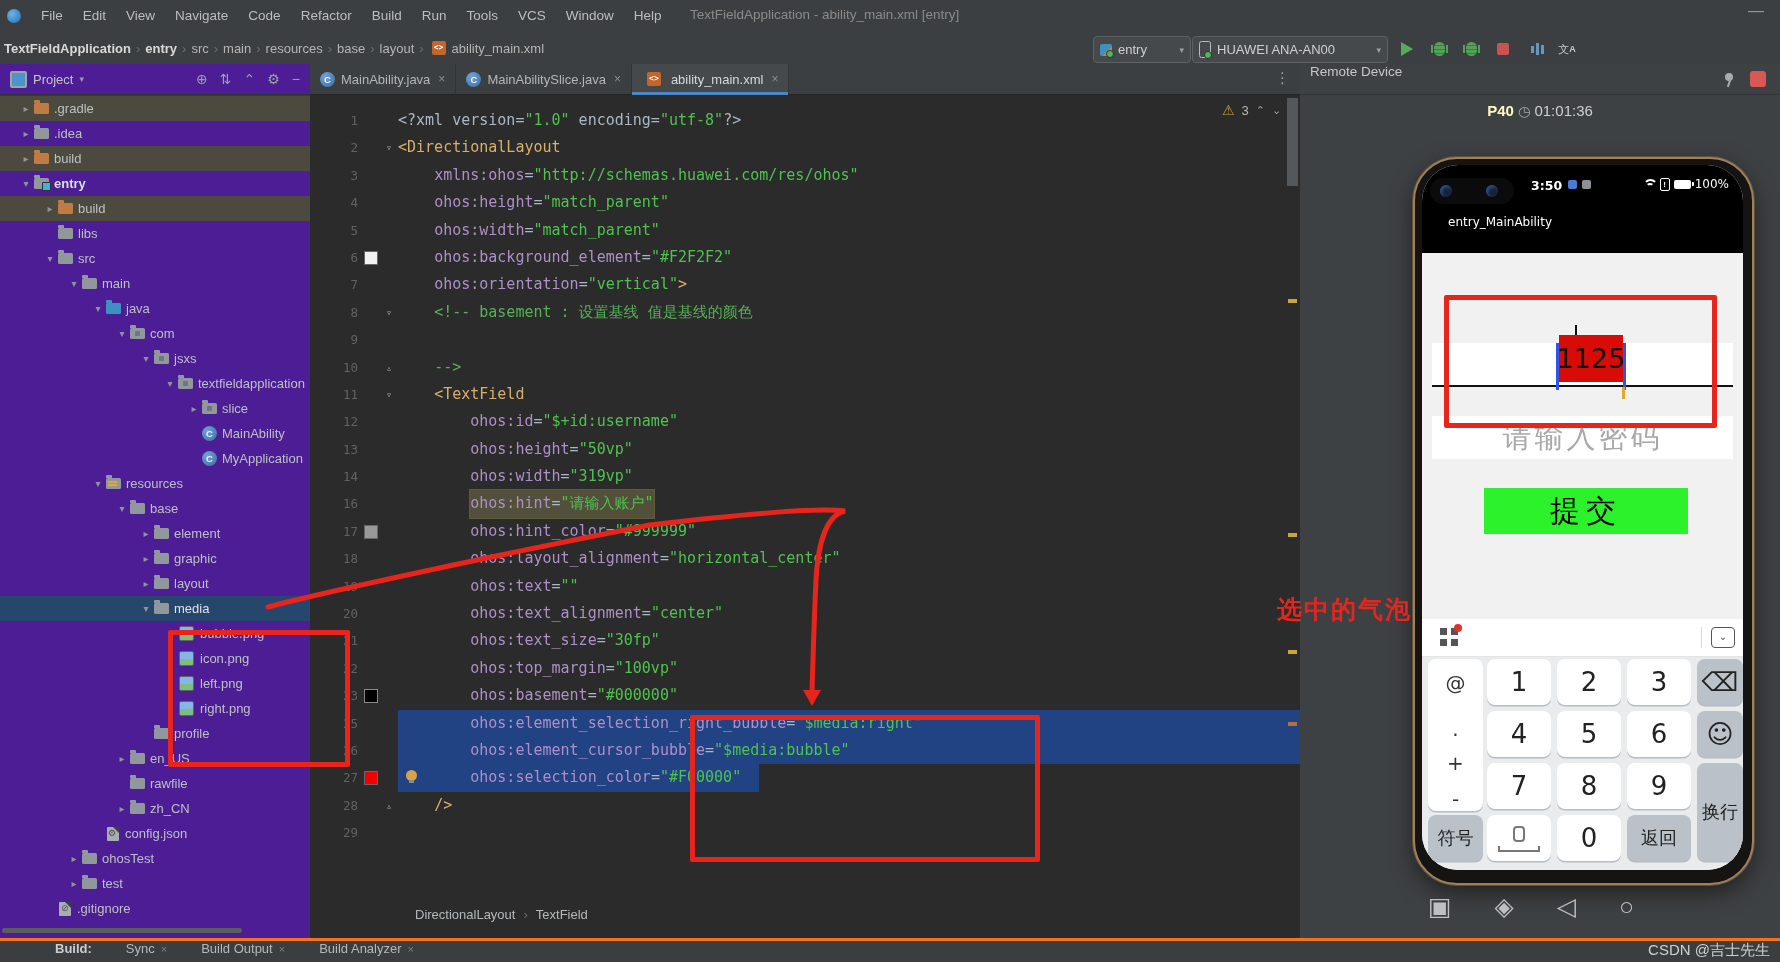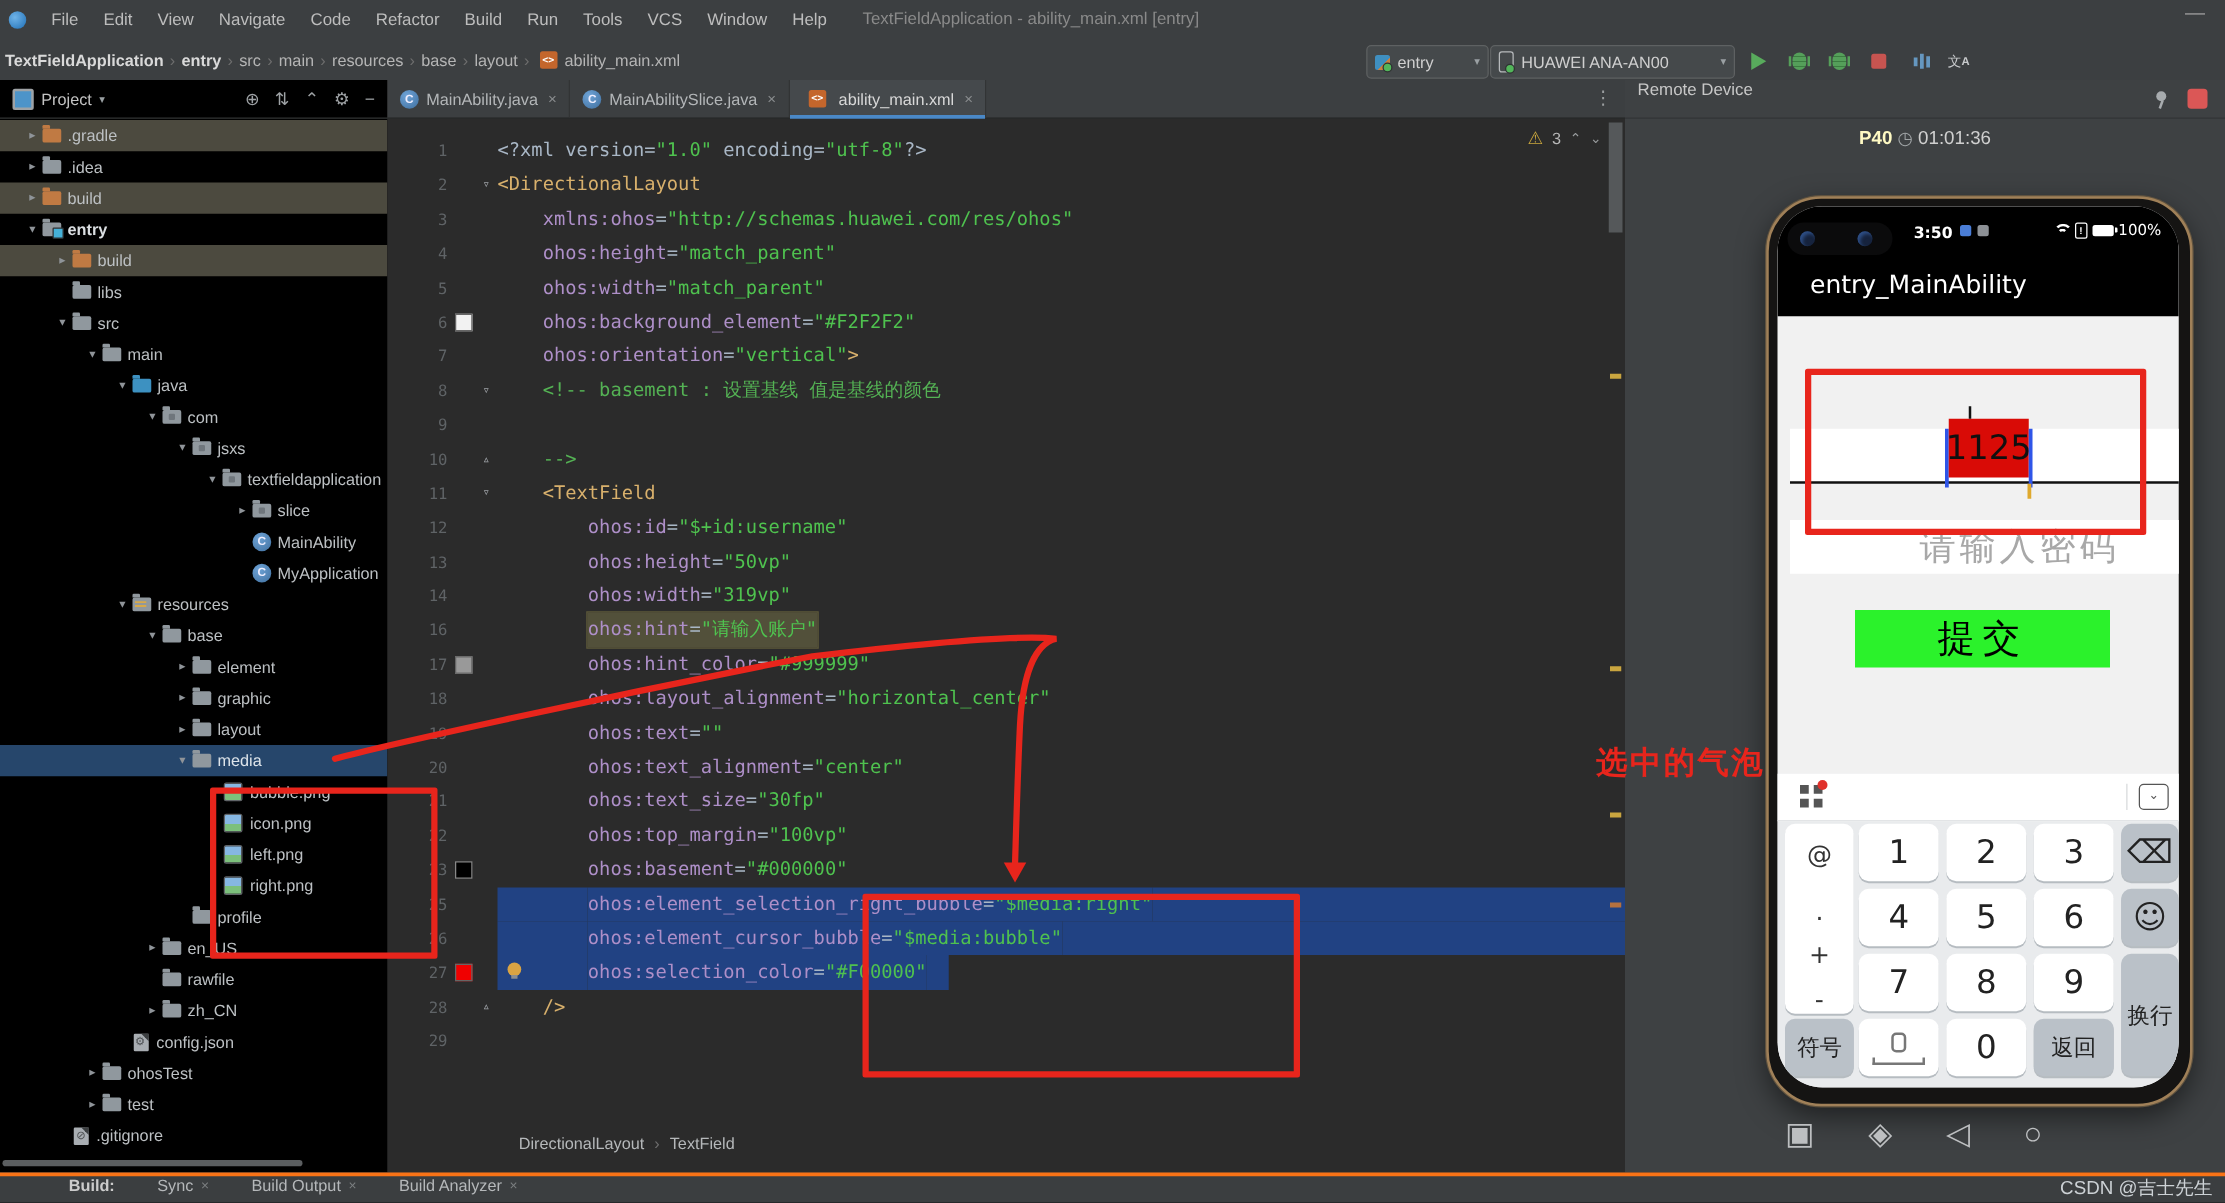--- a/index.html
+++ b/index.html
@@ -32,21 +32,21 @@
   .tool-ico{position:absolute;top:38px;width:22px;height:22px;display:flex;align-items:center;justify-content:center;}
   #run-play{left:1396px;}
   .play-tri{width:0;height:0;border-left:12px solid #58ab5c;border-top:7px solid transparent;border-bottom:7px solid transparent;}
   .bug{width:11px;height:14px;border-radius:6px;background:repeating-linear-gradient(#55a05a 0 3px,#3c7d41 3px 4px);position:relative;}
   .bug::before{content:'';position:absolute;left:-3px;right:-3px;top:3px;height:8px;border-left:2px solid #55a05a;border-right:2px solid #55a05a;}
   #run-stop .stop-sq{width:12px;height:12px;background:#c75450;border-radius:2px;}
   #ico-profiler span{display:inline-block;width:3px;background:#6597c0;margin:0 1px;vertical-align:bottom;}
   #ico-translate{font-size:11px;color:#c8cacc;}
   #ico-translate b{font-size:9px;}
   
-  #project{left:0;top:64px;width:310px;height:874px;background:#000000;border-right:1px solid #282a2b;}
+  #project{left:0;top:64px;width:310px;height:874px;background:#4c1d95;border-right:1px solid #282a2b;}
   #project-head{position:absolute;left:0;top:0;width:310px;height:30px;display:flex;align-items:center;border-bottom:1px solid #323435;}
   #project-title{font-size:13px;color:#c3c3c3;margin-left:10px;display:flex;align-items:center;gap:6px;}
   .proj-sq{width:13px;height:13px;background:#4d94c9;border:2px solid #9fa3a6;border-radius:2px;}
   #project-head .hd-icons{margin-left:auto;display:flex;gap:12px;margin-right:10px;color:#9ea2a5;font-size:14px;}
   #tree{position:absolute;left:0;top:32px;width:310px;height:840px;overflow:hidden;}
   .trow{position:absolute;left:0;width:310px;height:25px;display:flex;align-items:center;font-size:13px;color:#bcc0c3;cursor:default;}
   .trow.hl{background:#4c4a3f;}
   .trow.sel{background:#26466b;color:#dde4ea;}
   .trow.bold{font-weight:bold;color:#dadee1;}
   .chev{width:12px;text-align:center;color:#8f9499;font-size:10px;flex:none;}
@@ -116,22 +116,22 @@
   #campill{position:absolute;left:8px;top:13px;width:84px;height:26px;border-radius:13px;background:#0b0b0c;}
   .lens{position:absolute;top:7px;width:12px;height:12px;border-radius:50%;background:#16233d;box-shadow:inset 2px 2px 3px #2e4f86;}
   #stat-time{position:absolute;left:109px;top:13px;color:#fff;font-size:12.5px;font-weight:bold;}
   .stat-chip{position:absolute;top:15px;width:9px;height:9px;border-radius:2px;}
   #stat-right{position:absolute;right:14px;top:12px;display:flex;align-items:center;gap:4px;color:#fff;font-size:12px;}
   .wifi{position:relative;width:13px;height:10px;}
   .wifi i{position:absolute;border:2px solid #fff;border-radius:50%;border-bottom-color:transparent;border-left-color:transparent;border-right-color:transparent;}
   .batt-ex{width:8px;height:11px;border:1px solid #fff;border-radius:2px;font:bold 8px/11px sans-serif;text-align:center;color:#fff;}
   .batt{width:17px;height:9px;background:#fff;border-radius:2px;position:relative;}
   .batt::after{content:'';position:absolute;right:-3px;top:2.5px;width:2px;height:4px;background:#fff;border-radius:0 1px 1px 0;}
-  #scr-title{position:absolute;left:26px;top:50px;color:#fff;font-size:20px;}
-  .field{position:absolute;left:10px;width:301px;background:#fff;padding-left:33px;}
+  #scr-title{position:absolute;left:26px;top:50px;color:#fff;font-size:12px;}
+  .field{position:absolute;left:10px;width:301px;background:#fff;}
   #field-user{top:178px;height:42px;border-bottom:2.5px solid #111;}
   #sel-block{position:absolute;left:127px;top:-8px;width:64px;height:47px;background:#d90b06;display:flex;align-items:center;justify-content:center;
              font-size:27px;color:#101010;font-family:"DejaVu Sans",sans-serif;}
   .handle{position:absolute;top:0;width:3px;height:47px;background:#2f55e8;}
   #cursor-top{position:absolute;left:143px;top:-18px;width:2px;height:10px;background:#111;}
   #tick-yellow{position:absolute;left:190px;top:44px;width:2.5px;height:12px;background:#dfa92e;}
   #field-pass{top:251px;height:43px;display:flex;align-items:center;justify-content:center;}
   #pass-hint{font-size:29px;color:#a8a8a8;letter-spacing:3px;}
   #btn-submit{position:absolute;left:62px;top:323px;width:204px;height:46px;background:#2bf22b;display:flex;align-items:center;justify-content:center;
               font-size:30px;color:#000;letter-spacing:6px;}

